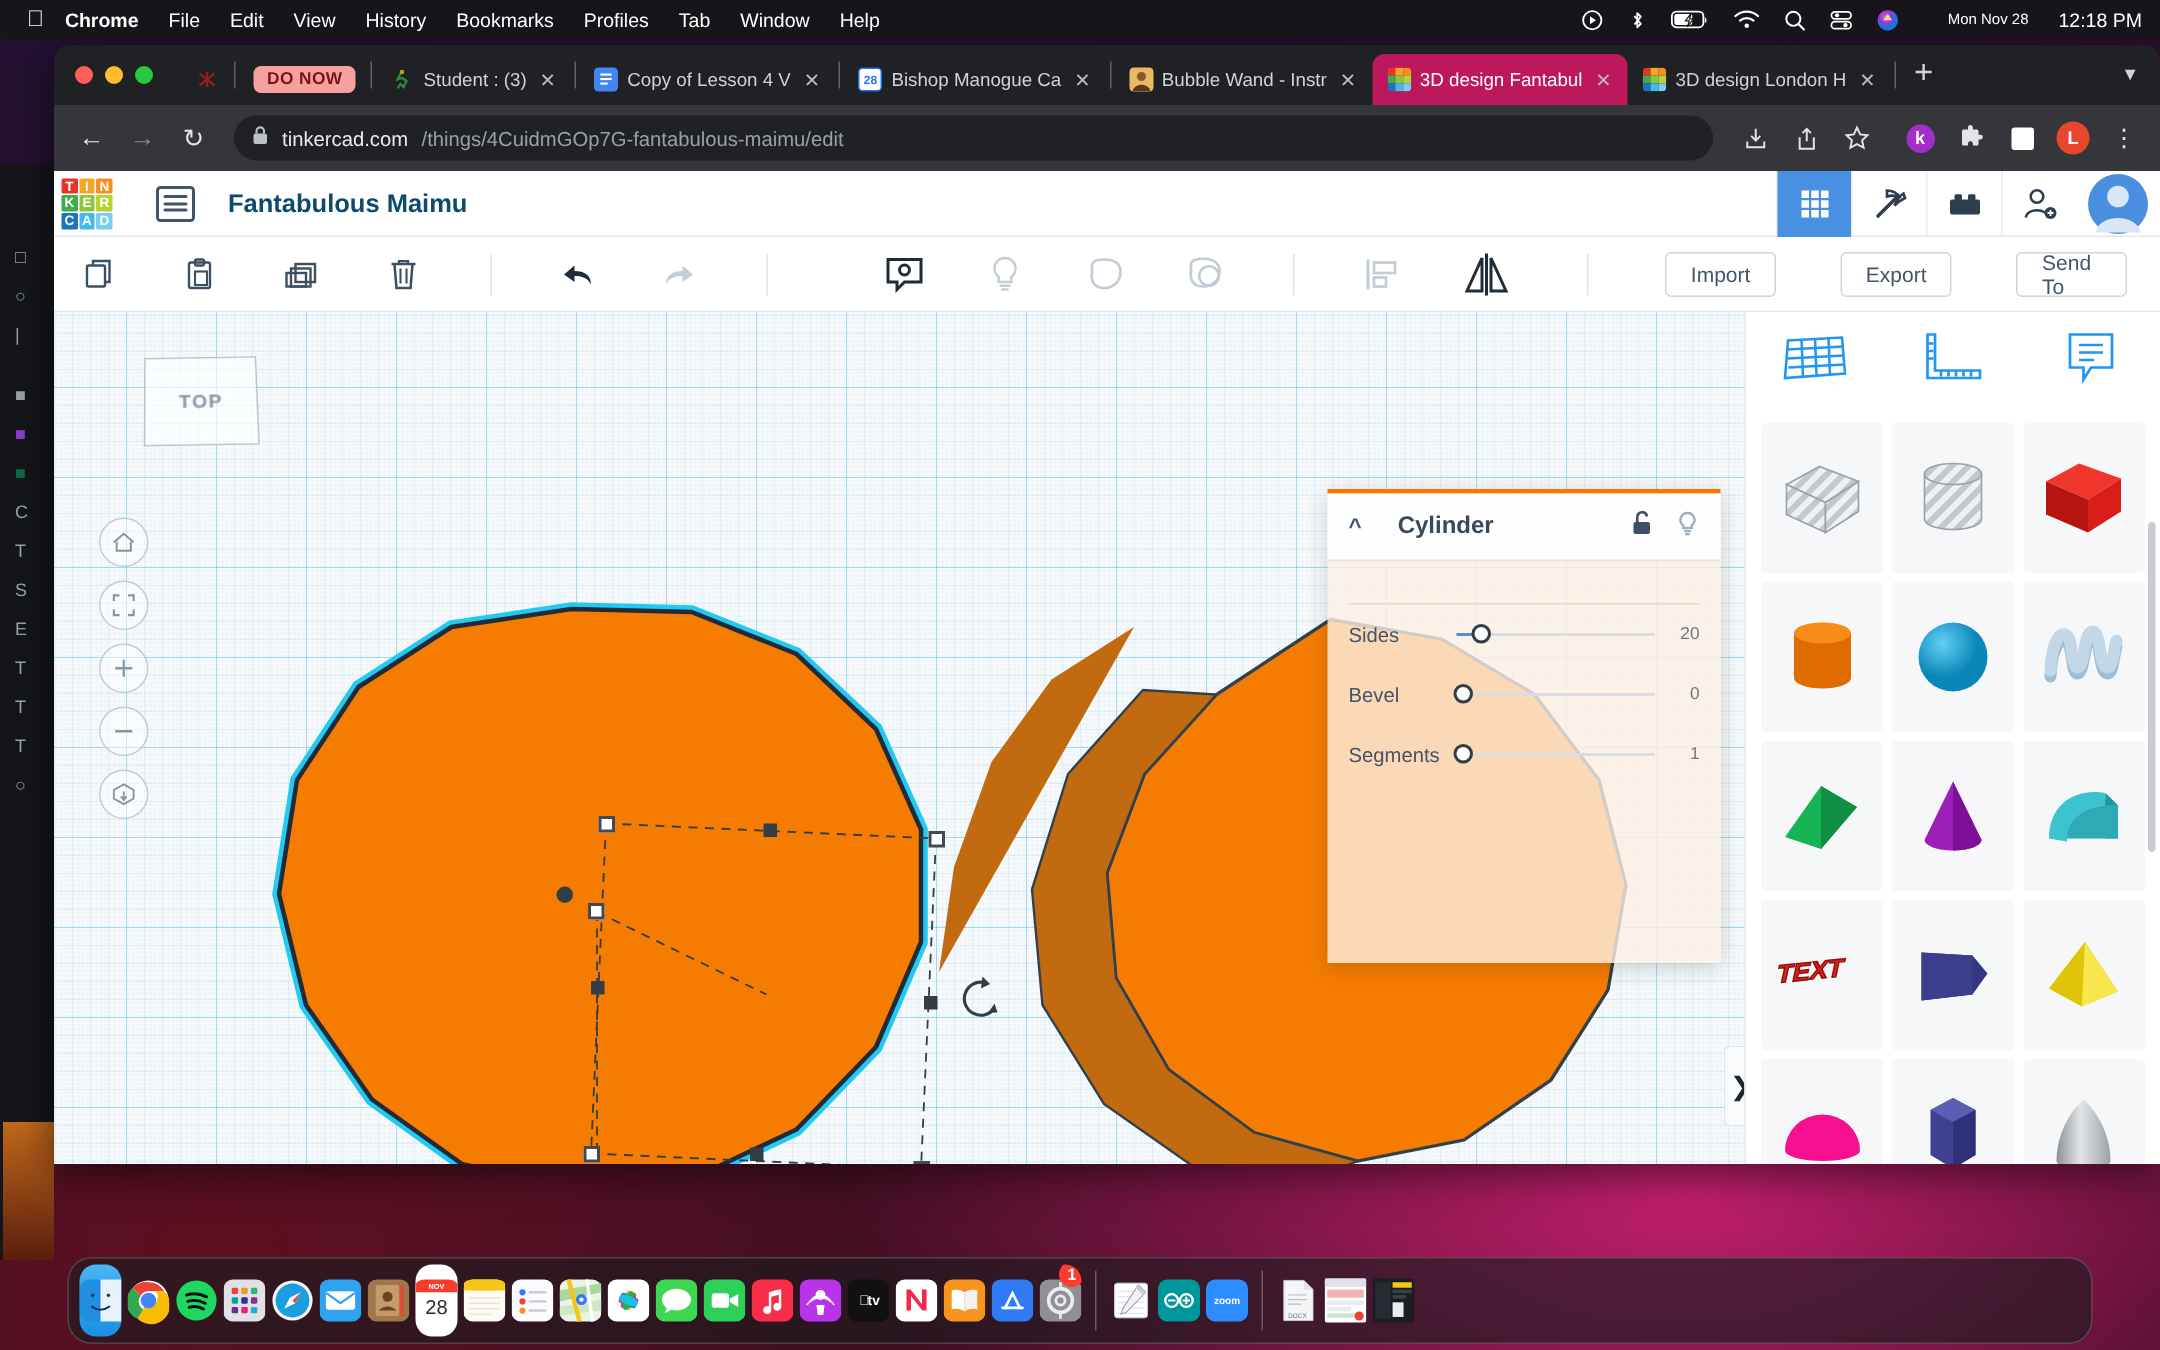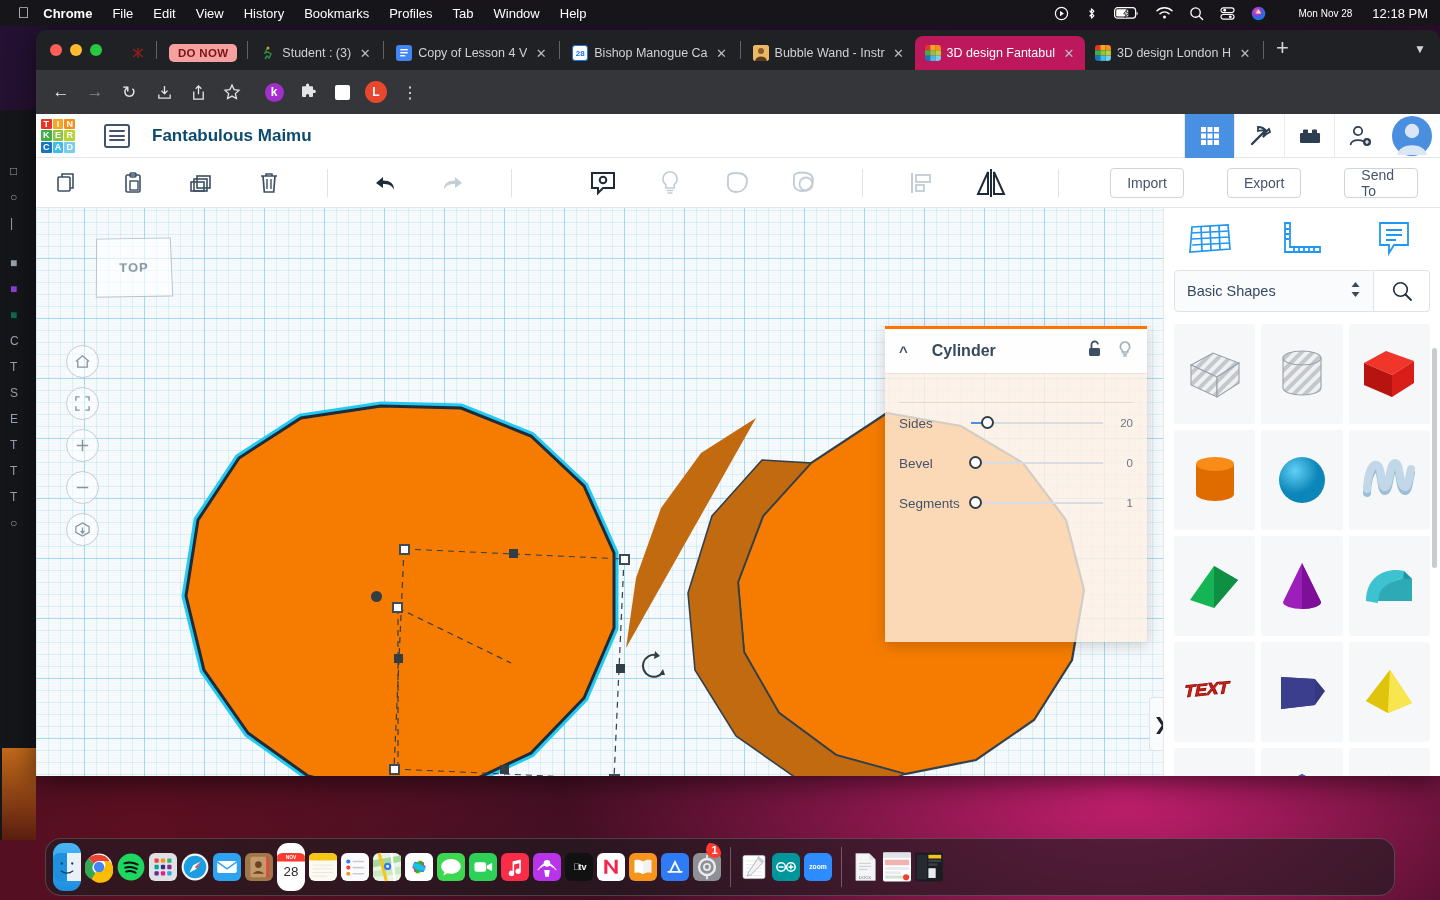--- a/index.html
+++ b/index.html
@@ -383,20 +383,30 @@
     </div>
     <div class="tabdiv"></div>
     <div id="newtab">+</div>
     <div id="tabchev">▼</div>
   </div>
 
   <div id="omnirow">
     <div class="navbtn">←</div>
     <div class="navbtn dis">→</div>
     <div class="navbtn">↻</div>
+    <div id="omnibox">
+      <span>
+        <svg width="11" height="13" viewBox="0 0 11 13">
+            <rect x="1" y="5" width="9" height="7" rx="1.4" fill="#bdc1c6"></rect>
+            <path d="M3 5 V3.4 A2.5 2.5 0 0 1 8 3.4 V5" fill="none" stroke="#bdc1c6" stroke-width="1.4"></path>
+          </svg>
+      </span>
+      <span>tinkercad.com</span>
+        <span class="dim">/things/4CuidmGOp7G-fantabulous-maimu/edit</span>
+    </div>
     <div class="tbicon">
       <svg width="17" height="17" viewBox="0 0 18 18">
           <path d="M3 11 v4 h12 v-4" fill="none" stroke="#e3e4e6" stroke-width="1.4"></path>
           <path d="M9 2 v8 M5.8 7 L9 10.3 L12.2 7" fill="none" stroke="#e3e4e6" stroke-width="1.4"></path>
         </svg>
     </div>
     <div class="tbicon">
       <svg width="17" height="17" viewBox="0 0 18 18">
           <path d="M4 8 v8 h10 V8" fill="none" stroke="#e3e4e6" stroke-width="1.4"></path>
           <path d="M9 1.8 v9 M6 5 L9 2 L12 5" fill="none" stroke="#e3e4e6" stroke-width="1.4"></path>
@@ -729,38 +739,20 @@
           <div class="ri">
             <svg width="44" height="40" viewBox="0 0 44 40">
                 <g stroke="#2196f3" stroke-width="1.8" fill="none">
                   <path d="M8 4 h28 v22 H22 l-5 8 v-8 H8 Z"></path>
                   <path d="M14 11 h16 M14 16 h16 M14 21 h10"></path>
                 </g>
               </svg>
           </div>
         </div>
 
-        <div id="selrow">
-          <div id="seldd">
-            <span>Basic Shapes</span>
-            <span class="sp"></span>
-            <span>
-              <svg width="11" height="17" viewBox="0 0 11 17">
-                  <path d="M5.5 1 L9.5 6 H1.5 Z" fill="#36495e"></path>
-                  <path d="M5.5 16 L9.5 11 H1.5 Z" fill="#36495e"></path>
-                </svg>
-            </span>
-          </div>
-          <div id="selsearch">
-            <svg width="22" height="22" viewBox="0 0 22 22">
-                <circle cx="9.5" cy="9.5" r="6.8" fill="none" stroke="#1f2b38" stroke-width="1.6"></circle>
-                <path d="M14.5 14.5 L20 20" stroke="#1f2b38" stroke-width="1.8" stroke-linecap="round"></path>
-              </svg>
-          </div>
-        </div>
 
         <div id="shapegrid">
           <div class="shcell">
             <svg width="64" height="58" viewBox="0 0 64 58">
                 <defs>
                   <pattern id="hb1" width="8" height="8" patternTransform="rotate(45)" patternUnits="userSpaceOnUse">
                     <rect width="4" height="8" fill="#c4c8cd"></rect>
                     <rect x="4" width="4" height="8" fill="#eef0f2"></rect>
                   </pattern>
                 </defs>

